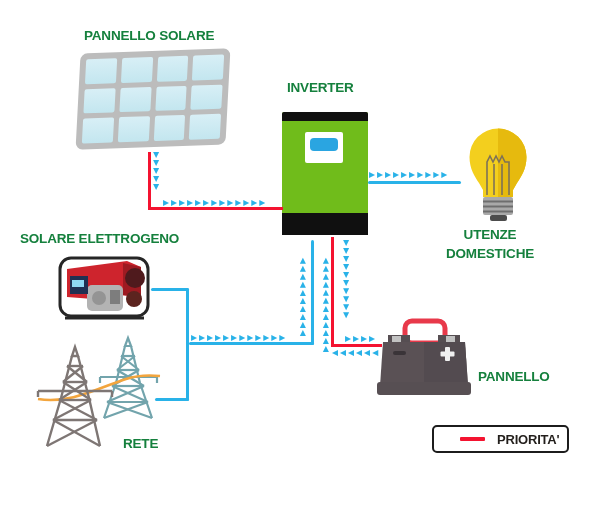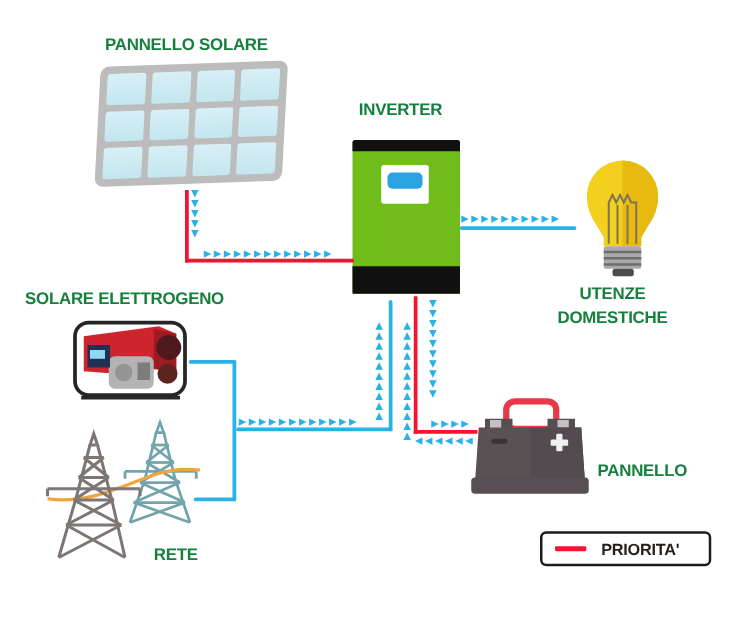--- a/index.html
+++ b/index.html
@@ -23,21 +23,21 @@
   .rline{position:absolute;background:#f41330;}
   .cline{position:absolute;background:#29b2e8;border-radius:2px;}
   .chev{position:absolute;color:#29b2e8;font-family:"DejaVu Sans",sans-serif;font-weight:bold;
         font-size:12px;line-height:12px;letter-spacing:2px;white-space:nowrap;}
   .chev.down{transform:rotate(90deg);transform-origin:0 0;}
   .chev.up{transform:rotate(-90deg);transform-origin:0 0;}
   .chev.left{transform:scaleX(-1);}
   
   .legend{position:absolute;left:432px;top:425px;width:137px;height:28px;background:#fff;
           border:2.5px solid #1c1c1c;border-radius:5px;box-sizing:border-box;
-          display:flex;align-items:center;}
+          display:flex;align-items:center;padding-left:16px;}
   .legend .dash{width:25px;height:4px;background:#f41330;margin-left:10px;border-radius:1px;}
   .legend .txt{margin-left:12px;font-weight:bold;font-size:13px;color:#231f1c;letter-spacing:-0.2px;}
   svg{position:absolute;overflow:visible;}
 </style>
 </head>
 <body>
 
 <div id="stage">
 
   <div class="lbl" style="left:84px;top:28px;">PANNELLO SOLARE</div>

